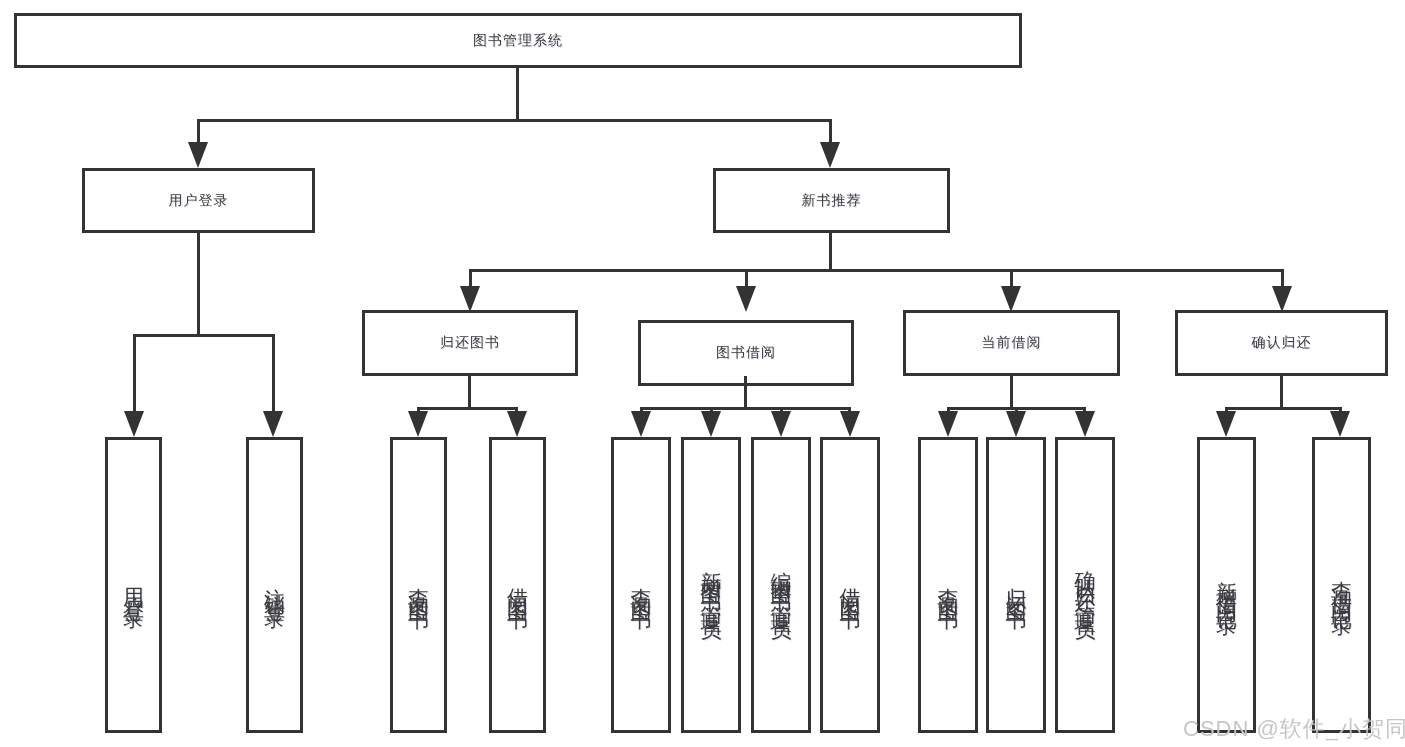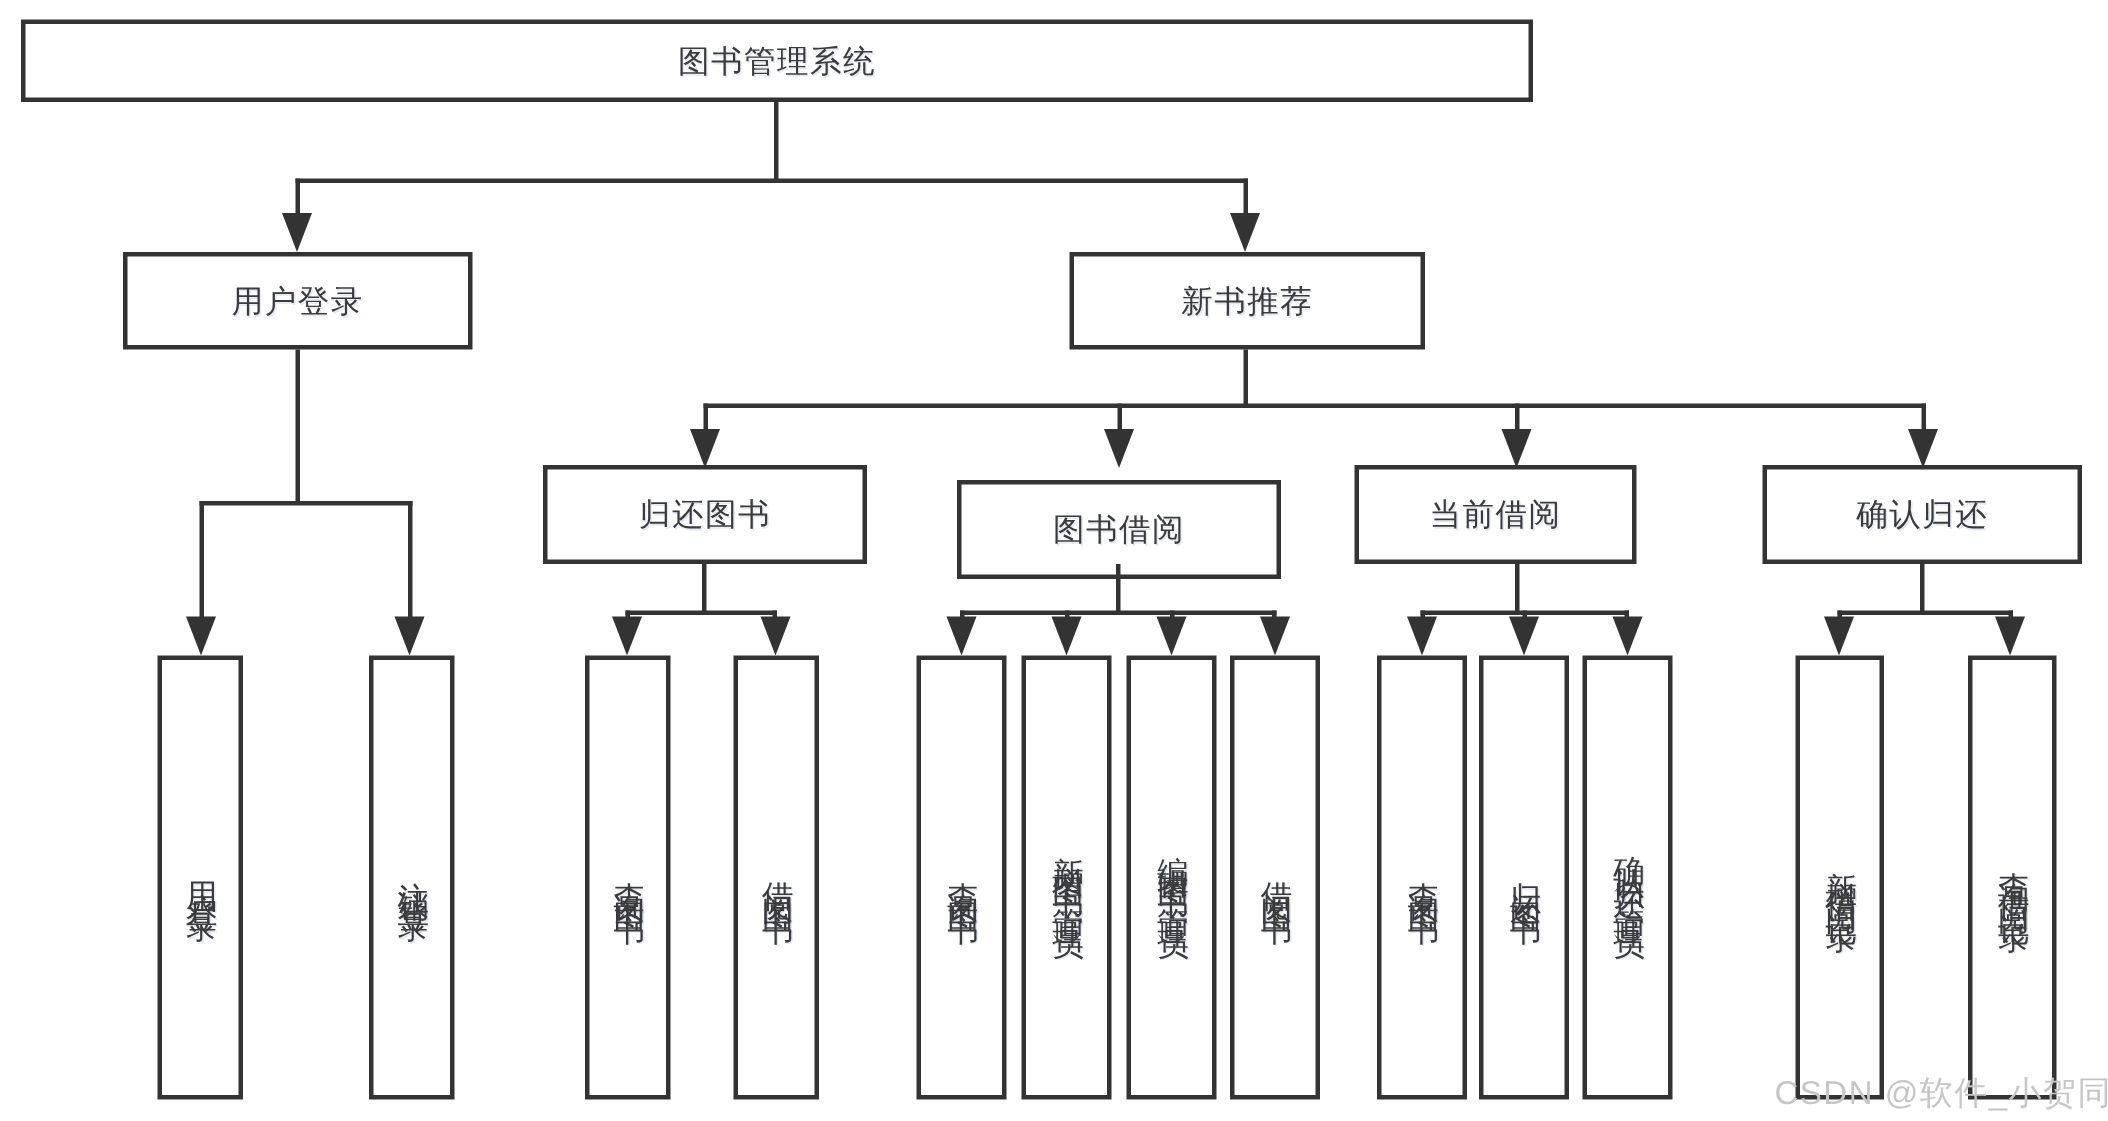--- a/index.html
+++ b/index.html
@@ -17,21 +17,21 @@
     font-family:"Liberation Sans","DejaVu Sans",sans-serif;
   }
   .box{
     position:absolute;
     box-sizing:border-box;
     border:3px solid var(--line);
     background:#fff;
     display:flex;align-items:center;justify-content:center;
     color:var(--text);
   }
-  .hbox{font-size:21px;letter-spacing:1px;text-shadow:1px 1px 0 rgba(110,130,200,0.18);}
+  .hbox{font-size:14px;letter-spacing:1px;text-shadow:1px 1px 0 rgba(110,130,200,0.18);}
   .vbox{font-size:21px;}
   .vbox span{
     writing-mode:vertical-rl;
     text-orientation:mixed;
     letter-spacing:7px;
     white-space:nowrap;
     text-shadow:1px 1px 0 rgba(110,130,200,0.18);
   }
   .vl{position:absolute;width:3px;background:var(--line);}
   .hl{position:absolute;height:3px;background:var(--line);}
@@ -91,21 +91,21 @@
   <div class="arr" style="left:736px;top:286px;"></div>
   <div class="arr" style="left:1001px;top:286px;"></div>
   <div class="arr" style="left:1272px;top:286px;"></div>
 
   <div class="box hbox" style="left:362px;top:310px;width:216px;height:66px;">
     <span>归还图书</span>
   </div>
   <div class="box hbox" style="left:638px;top:320px;width:216px;height:66px;">
     <span>图书借阅</span>
   </div>
-  <div class="box hbox" style="left:903px;top:310px;width:188px;height:66px;">
+  <div class="box hbox" style="left:903px;top:310px;width:217px;height:66px;">
     <span>当前借阅</span>
   </div>
   <div class="box hbox" style="left:1175px;top:310px;width:213px;height:66px;">
     <span>确认归还</span>
   </div>
 
   <div class="vl" style="left:468px;top:376px;height:33px;"></div>
   <div class="hl" style="left:417px;top:407px;width:101px;"></div>
   <div class="vl" style="left:417px;top:407px;height:14px;"></div>
   <div class="vl" style="left:515px;top:407px;height:14px;"></div>

